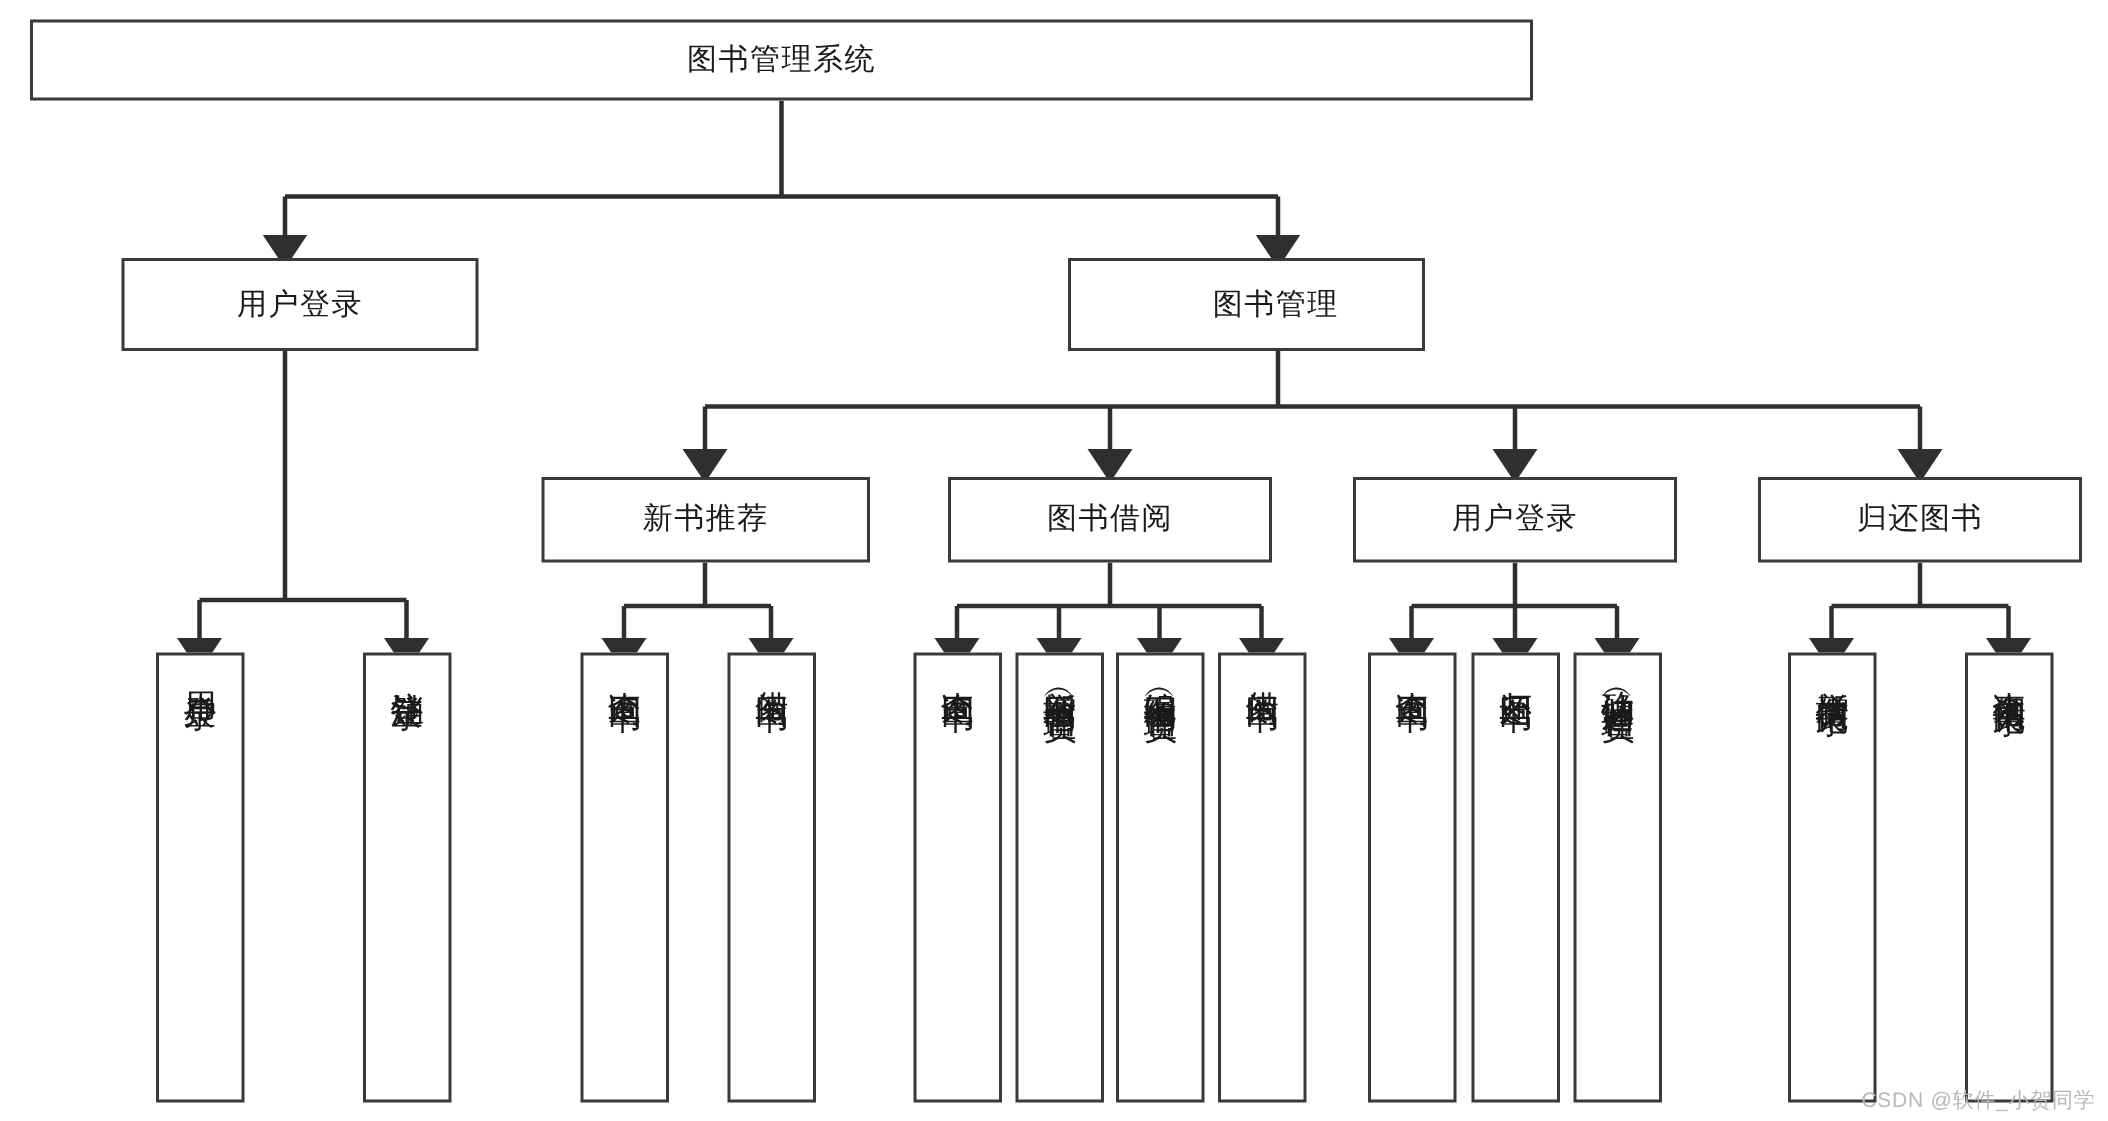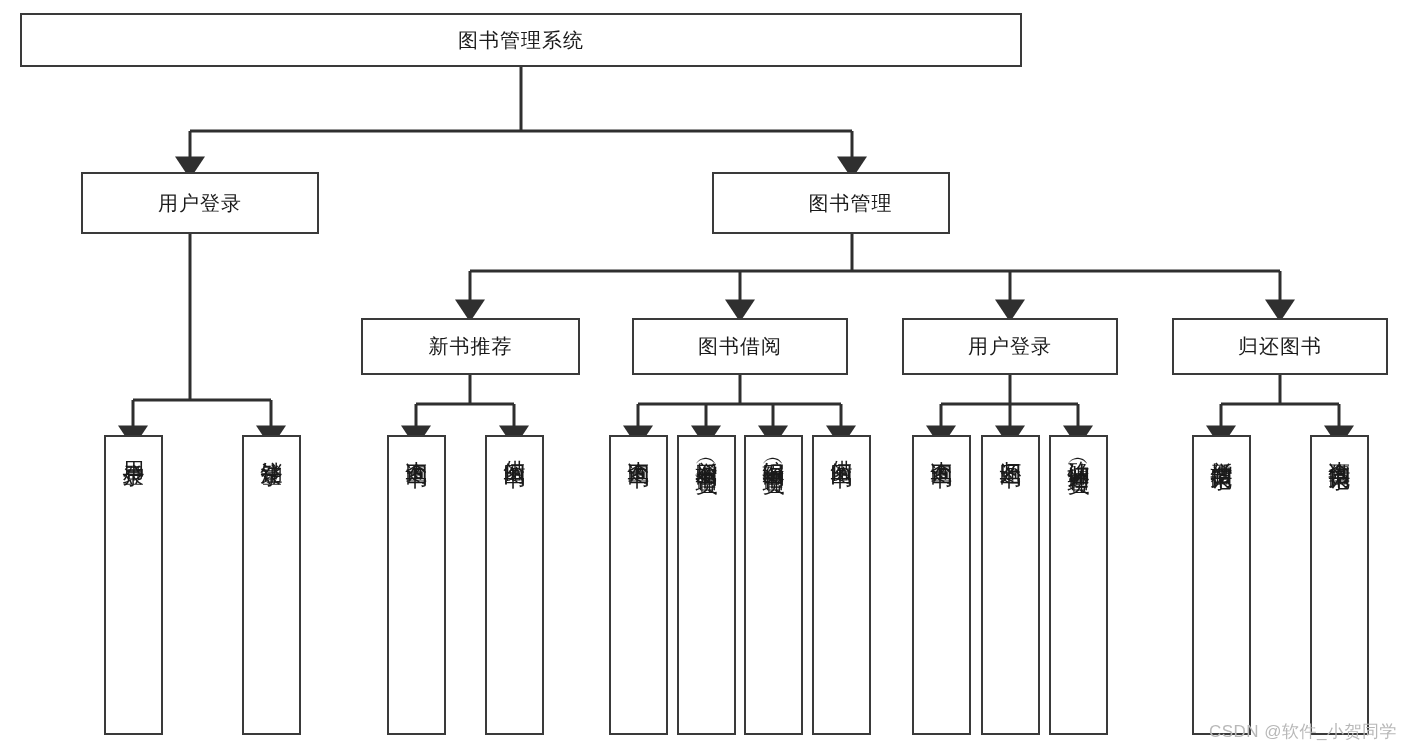--- a/index.html
+++ b/index.html
@@ -54,21 +54,21 @@
     text-orientation: upright;
     font-size: 22px;
     letter-spacing: 2px;
     line-height: 1.0;
     white-space: nowrap;
   }
   .watermark {
     position: absolute;
     right: 8px;
     bottom: 4px;
-    font-size: 17px;
+    font-size: 14px;
     color: #b8b8b8;
     letter-spacing: 0.5px;
     user-select: none;
     white-space: nowrap;
   }
 </style>
 </head>
 <body>
 
 <div id="canvas">

